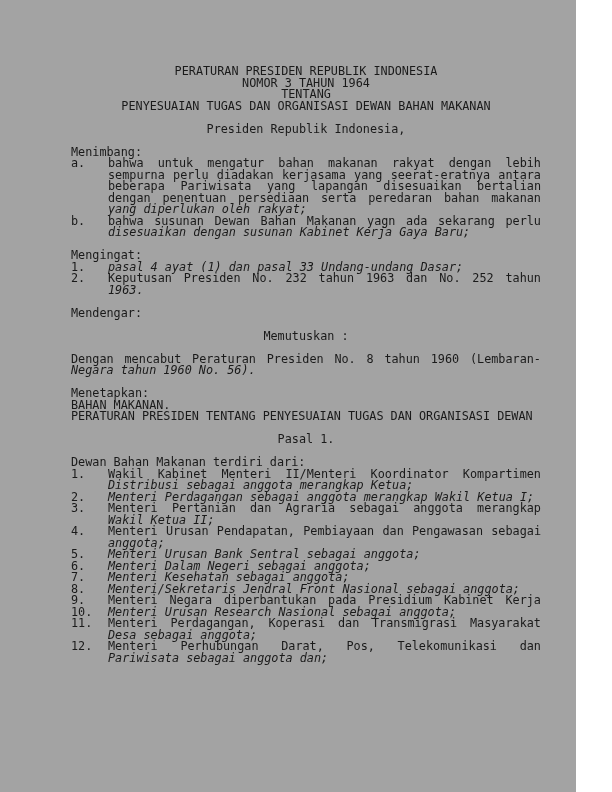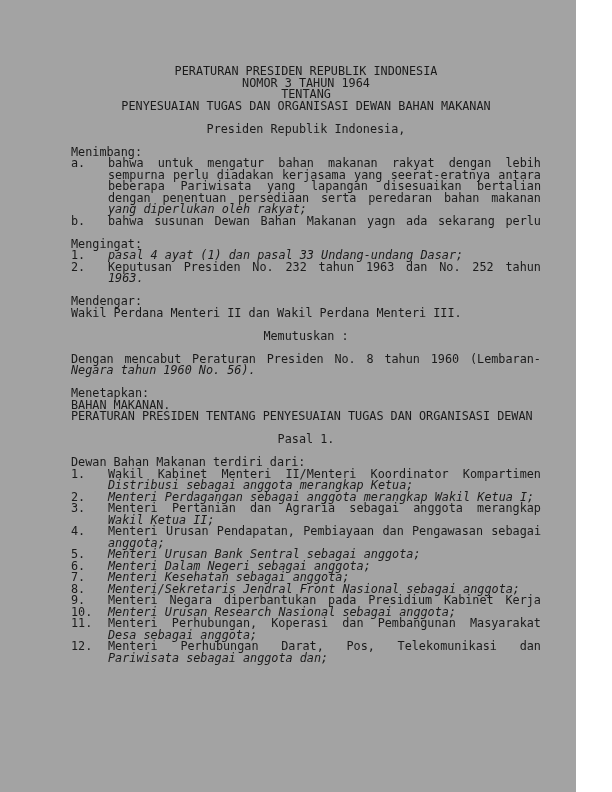--- a/index.html
+++ b/index.html
@@ -86,20 +86,21 @@
         <div class="jline"><span>sempurna</span><span>perlu</span><span>diadakan</span><span>kerjasama</span><span>yang</span><span>seerat-eratnya</span><span>antara</span></div>
         <div class="jline"><span>beberapa</span><span>Pariwisata</span><span>yang</span><span>lapangan</span><span>disesuaikan</span><span>bertalian</span></div>
         <div class="jline"><span>dengan</span><span>penentuan</span><span>persediaan</span><span>serta</span><span>peredaran</span><span>bahan</span><span>makanan</span></div>
         <div class="jline last">yang diperlukan oleh rakyat;</div>
       </span>
     </div>
     <div class="list-row">
       <span class="marker">b.</span>
       <span class="list-body">
         <div class="jline"><span>bahwa</span><span>susunan</span><span>Dewan</span><span>Bahan</span><span>Makanan</span><span>yagn</span><span>ada</span><span>sekarang</span><span>perlu</span></div>
+        <div class="jline last">disesuaikan dengan susunan Kabinet Kerja Gaya Baru;</div>
       </span>
     </div>
 
     <div class="spacer"></div>
 
     <div class="line">Mengingat:</div>
     <div class="list-row">
       <span class="marker">1.</span>
       <span class="list-body">
         <div class="jline last">pasal 4 ayat (1) dan pasal 33 Undang-undang Dasar;</div>
@@ -109,21 +110,20 @@
       <span class="marker">2.</span>
       <span class="list-body">
         <div class="jline"><span>Keputusan</span><span>Presiden</span><span>No.</span><span>232</span><span>tahun</span><span>1963</span><span>dan</span><span>No.</span><span>252</span><span>tahun</span></div>
         <div class="jline last">1963.</div>
       </span>
     </div>
 
     <div class="spacer"></div>
 
     <div class="line">Mendengar:</div>
-    <div class="line">Wakil Perdana Menteri II dan Wakil Perdana Menteri III.</div>
 
     <div class="spacer"></div>
     <div class="center">Memutuskan :</div>
     <div class="spacer"></div>
 
     <div>
       <div class="jline"><span>Dengan</span><span>mencabut</span><span>Peraturan</span><span>Presiden</span><span>No.</span><span>8</span><span>tahun</span><span>1960</span><span>(Lembaran-</span></div>
       <div class="jline last">Negara tahun 1960 No. 56).</div>
     </div>
 
@@ -199,21 +199,21 @@
       </div>
       <div class="list-row">
         <span class="marker">10.</span>
         <span class="list-body">
           <div class="jline last">Menteri Urusan Research Nasional sebagai anggota;</div>
         </span>
       </div>
       <div class="list-row">
         <span class="marker">11.</span>
         <span class="list-body">
-          <div class="jline"><span>Menteri</span><span>Perhubungan,</span><span>Koperasi</span><span>dan</span><span>Pembangunan</span><span>Masyarakat</span></div>
+          <div class="jline"><span>Menteri</span><span>Perdagangan,</span><span>Koperasi</span><span>dan</span><span>Transmigrasi</span><span>Masyarakat</span></div>
           <div class="jline last">Desa sebagai anggota;</div>
         </span>
       </div>
       <div class="list-row">
         <span class="marker">12.</span>
         <span class="list-body">
           <div class="jline"><span>Menteri</span><span>Perhubungan</span><span>Darat,</span><span>Pos,</span><span>Telekomunikasi</span><span>dan</span></div>
           <div class="jline last">Pariwisata sebagai anggota dan;</div>
         </span>
       </div>

